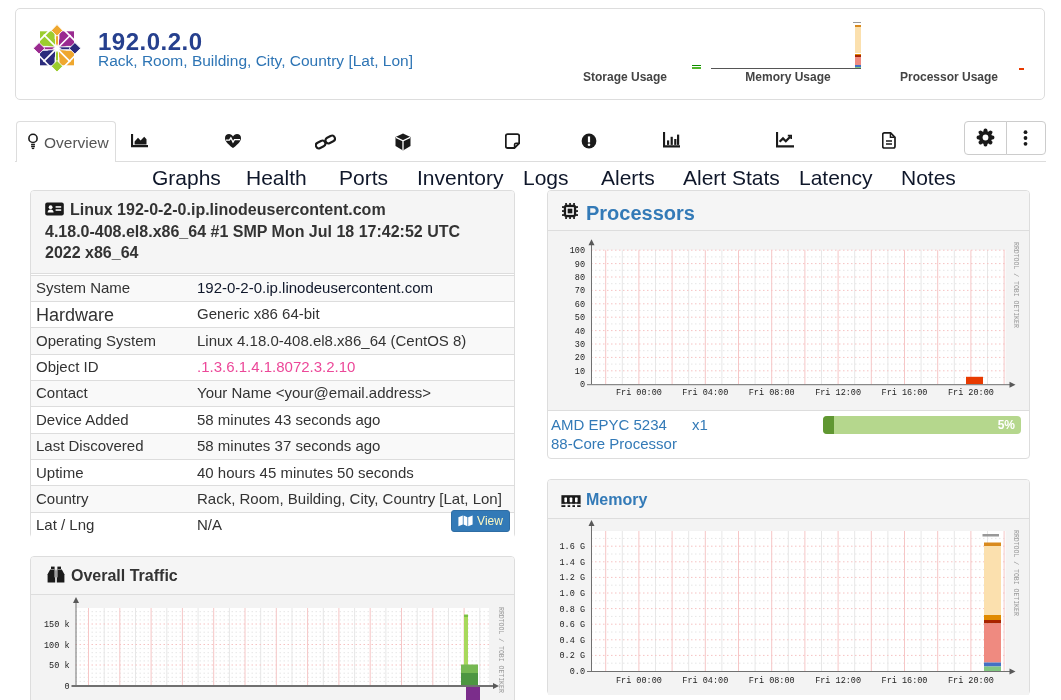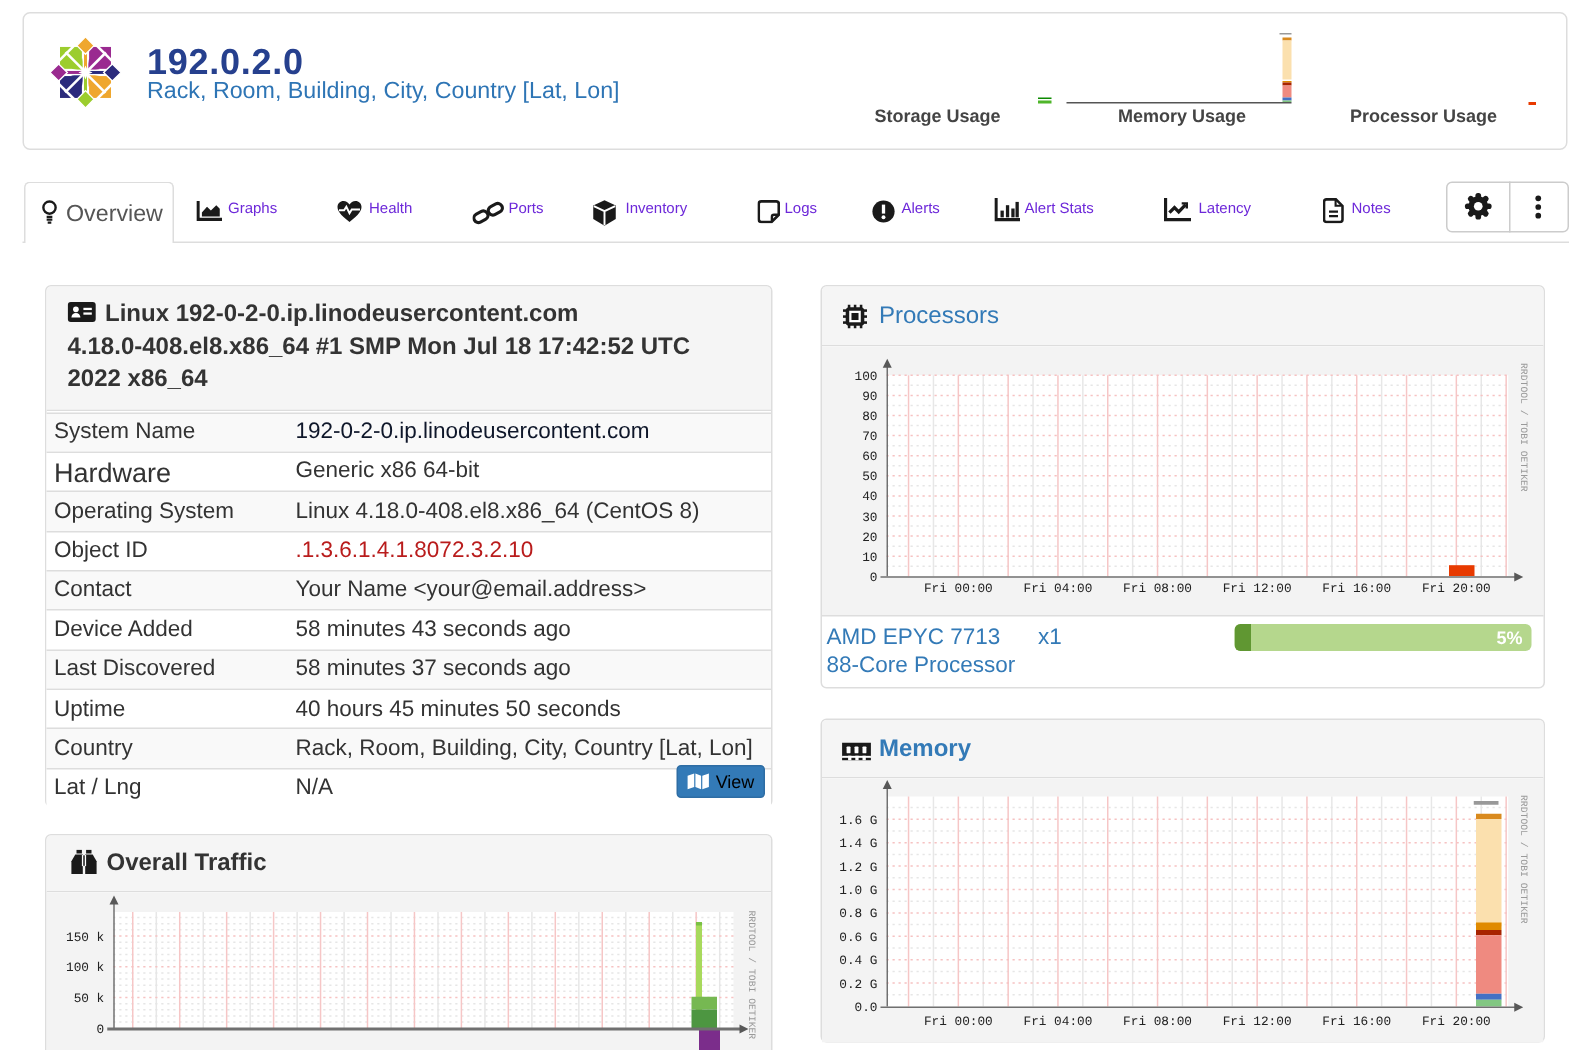--- a/index.html
+++ b/index.html
@@ -1,20 +1,20 @@
 <!DOCTYPE html>
 <html><head><meta charset="utf-8">
 <style>
 * { margin:0; padding:0; box-sizing:border-box; }
 body { width:1061px; height:700px; position:relative; background:#fff;
   font-family:"Liberation Sans", sans-serif; overflow:hidden; }
 .abs { position:absolute; }
 .panel { position:absolute; background:#fff; border:1px solid #ddd; border-radius:4px; }
 .phead { background:#f5f5f5; border-bottom:1px solid #ddd; border-radius:3px 3px 0 0; }
-.tabtxt { font-size:10px; color:#6d28d9; }
+.tabtxt { font-size:21px; color:#0f172a;margin-top:32px; }
 </style></head><body>
 
 <div class="panel" style="left:15px;top:8px;width:1030px;height:92px;border-radius:5px"></div>
 <div class="abs" style="left:33px;top:24px"><svg width="48" height="49" viewBox="0 0 48 49" style="">
       <g transform="rotate(0 24 24.3)">
         <rect x="7" y="7.3" width="14.6" height="14.6" fill="#9ccd2e"></rect>
         <polygon points="14.8,21.9 21.9,14.8 23.4,23.7" fill="#9ccd2e"></polygon>
         <path d="M4.8 18.1 L18.1 4.8" stroke="#fff" stroke-width="1.7" fill="none"></path>
         <path d="M10.7 10.7 L23.7 23.7" stroke="#fff" stroke-width="1.7" fill="none"></path>
       </g>
@@ -164,40 +164,40 @@
 <div class="abs" style="left:36px;top:279.0px;font-size:15px;color:#333">System Name</div>
 <div class="abs" style="left:197px;top:279.0px;font-size:15px;color:#0f172a">192-0-2-0.ip.linodeusercontent.com</div>
 <div class="abs" style="left:31px;top:300.9px;width:483px;height:26.35px;background:#fff;border-top:1px solid #ddd"></div>
 <div class="abs" style="left:36px;top:305.4px;font-size:18px;color:#333">Hardware</div>
 <div class="abs" style="left:197px;top:305.4px;font-size:15px;color:#333">Generic x86 64-bit</div>
 <div class="abs" style="left:31px;top:327.2px;width:483px;height:26.35px;background:#f9f9f9;border-top:1px solid #ddd"></div>
 <div class="abs" style="left:36px;top:331.7px;font-size:15px;color:#333">Operating System</div>
 <div class="abs" style="left:197px;top:331.7px;font-size:15px;color:#333">Linux 4.18.0-408.el8.x86_64 (CentOS 8)</div>
 <div class="abs" style="left:31px;top:353.6px;width:483px;height:26.35px;background:#fff;border-top:1px solid #ddd"></div>
 <div class="abs" style="left:36px;top:358.1px;font-size:15px;color:#333">Object ID</div>
-<div class="abs" style="left:197px;top:358.1px;font-size:15px;color:#b91c1c">.1.3.6.1.4.1.8072.3.2.10</div>
+<div class="abs" style="left:197px;top:358.1px;font-size:15px;color:#ec4899">.1.3.6.1.4.1.8072.3.2.10</div>
 <div class="abs" style="left:31px;top:379.9px;width:483px;height:26.35px;background:#f9f9f9;border-top:1px solid #ddd"></div>
 <div class="abs" style="left:36px;top:384.4px;font-size:15px;color:#333">Contact</div>
 <div class="abs" style="left:197px;top:384.4px;font-size:15px;color:#333">Your Name &lt;your@email.address&gt;</div>
 <div class="abs" style="left:31px;top:406.3px;width:483px;height:26.35px;background:#fff;border-top:1px solid #ddd"></div>
 <div class="abs" style="left:36px;top:410.8px;font-size:15px;color:#333">Device Added</div>
 <div class="abs" style="left:197px;top:410.8px;font-size:15px;color:#333">58 minutes 43 seconds ago</div>
 <div class="abs" style="left:31px;top:432.6px;width:483px;height:26.35px;background:#f9f9f9;border-top:1px solid #ddd"></div>
 <div class="abs" style="left:36px;top:437.1px;font-size:15px;color:#333">Last Discovered</div>
 <div class="abs" style="left:197px;top:437.1px;font-size:15px;color:#333">58 minutes 37 seconds ago</div>
 <div class="abs" style="left:31px;top:459.0px;width:483px;height:26.35px;background:#fff;border-top:1px solid #ddd"></div>
 <div class="abs" style="left:36px;top:463.5px;font-size:15px;color:#333">Uptime</div>
 <div class="abs" style="left:197px;top:463.5px;font-size:15px;color:#333">40 hours 45 minutes 50 seconds</div>
 <div class="abs" style="left:31px;top:485.3px;width:483px;height:26.35px;background:#f9f9f9;border-top:1px solid #ddd"></div>
 <div class="abs" style="left:36px;top:489.8px;font-size:15px;color:#333">Country</div>
 <div class="abs" style="left:197px;top:489.8px;font-size:15px;color:#333">Rack, Room, Building, City, Country [Lat, Lon]</div>
 <div class="abs" style="left:31px;top:511.7px;width:483px;height:26.35px;background:#fff;border-top:1px solid #ddd"></div>
 <div class="abs" style="left:36px;top:516.2px;font-size:15px;color:#333">Lat / Lng</div>
 <div class="abs" style="left:197px;top:516.2px;font-size:15px;color:#333">N/A</div>
-<div class="abs" style="left:451px;top:510px;width:59px;height:22px;background:#337ab7;border:1px solid #2e6da4;border-radius:3px;color:#000000;font-size:12px;text-align:center;line-height:20px"><span style="display:inline-block;vertical-align:-2px;margin-right:4px"><svg width="15" height="12" viewBox="0 0 15 12" style="">
+<div class="abs" style="left:451px;top:510px;width:59px;height:22px;background:#337ab7;border:1px solid #2e6da4;border-radius:3px;color:#fef9c3;font-size:12px;text-align:center;line-height:20px"><span style="display:inline-block;vertical-align:-2px;margin-right:4px"><svg width="15" height="12" viewBox="0 0 15 12" style="">
         <path d="M0.4 2.2 4.8 0.6v9L0.4 11.2zM5.6 0.6 9.4 2.2v9L5.6 9.6zM10.2 2.2 14.6 0.6v9l-4.4 1.6z" fill="#fff"></path>
       </svg></span>View</div>
 <div class="panel" style="left:30px;top:556px;width:485px;height:160px"></div>
 <div class="abs phead" style="left:31px;top:557px;width:483px;height:38px"></div>
 <div class="abs" style="left:47px;top:566px"><svg width="18" height="17" viewBox="0 0 18 17" style="">
       <g fill="#1a1a1a">
         <rect x="4" y="0.6" width="3.6" height="2.4"></rect>
         <rect x="10.4" y="0.6" width="3.6" height="2.4"></rect>
         <path d="M3.2 3.6h5v13H0.6v-8.4z"></path>
         <path d="M9.8 3.6h5l2.6 4.6v8.4H9.8z"></path>
@@ -243,21 +243,21 @@
         <rect x="0" y="7.2" width="2.6" height="1.7"></rect>
         <rect x="13.4" y="7.2" width="2.6" height="1.7"></rect>
         <rect x="11.2" y="0" width="1.7" height="2.6"></rect>
         <rect x="11.2" y="13.4" width="1.7" height="2.6"></rect>
         <rect x="0" y="11.2" width="2.6" height="1.7"></rect>
         <rect x="13.4" y="11.2" width="2.6" height="1.7"></rect>
         <rect x="1.8" y="1.8" width="12.4" height="12.4" rx="2.4"></rect>
       </g>
       <rect x="4.9" y="4.9" width="6.2" height="6.2" fill="none" stroke="#fff" stroke-width="1.5"></rect>
     </svg></div>
-<div class="abs" style="left:586px;top:202px;font-size:16px;font-weight:normal;color:#337ab7">Processors</div>
+<div class="abs" style="left:586px;top:202px;font-size:20px;font-weight:bold;color:#337ab7">Processors</div>
 <svg style="position:absolute;left:548px;top:231px" width="481" height="179">
 <rect x="0" y="0" width="481" height="179" fill="#f3f3f3"></rect>
 <rect x="43" y="19.19999999999999" width="414.5" height="134.0" fill="#ffffff"></rect>
 <path d="M74.3 19.19999999999999V153.2 M107.5 19.19999999999999V153.2 M140.7 19.19999999999999V153.2 M173.9 19.19999999999999V153.2 M207.1 19.19999999999999V153.2 M240.3 19.19999999999999V153.2 M273.5 19.19999999999999V153.2 M306.7 19.19999999999999V153.2 M339.9 19.19999999999999V153.2 M373.1 19.19999999999999V153.2 M406.3 19.19999999999999V153.2 M439.5 19.19999999999999V153.2" stroke="#e7e7e7" stroke-width="1" fill="none"></path>
 <path d="M43 146.5H457.5 M43 133.1H457.5 M43 119.7H457.5 M43 106.3H457.5 M43 92.9H457.5 M43 79.5H457.5 M43 66.1H457.5 M43 52.7H457.5 M43 39.3H457.5 M43 25.9H457.5" stroke="#e6e6e6" stroke-width="1" stroke-dasharray="1.5,2.5" fill="none"></path>
 <path d="M57.7 19.19999999999999V153.2 M90.9 19.19999999999999V153.2 M124.1 19.19999999999999V153.2 M157.3 19.19999999999999V153.2 M190.5 19.19999999999999V153.2 M223.7 19.19999999999999V153.2 M256.9 19.19999999999999V153.2 M290.1 19.19999999999999V153.2 M323.3 19.19999999999999V153.2 M356.5 19.19999999999999V153.2 M389.7 19.19999999999999V153.2 M422.9 19.19999999999999V153.2 M456.1 19.19999999999999V153.2" stroke="#f6c6c6" stroke-width="1" fill="none"></path>
 <path d="M43 139.8H457.5 M43 126.4H457.5 M43 113.0H457.5 M43 99.6H457.5 M43 86.2H457.5 M43 72.8H457.5 M43 59.4H457.5 M43 46.0H457.5 M43 32.6H457.5 M43 19.2H457.5" stroke="#f6c2c2" stroke-width="1" stroke-dasharray="1.5,2.5" fill="none"></path>
 <rect x="418.0" y="145.8" width="17.0" height="7.2" fill="#e83a00"></rect>
 <path d="M43.5 13.199999999999989V153.2" stroke="#707070" stroke-width="1" fill="none"></path>
 <path d="M39 153.7H462.5" stroke="#707070" stroke-width="1" fill="none"></path>
@@ -277,21 +277,21 @@
 <text x="90.9" y="163.5" font-family="Liberation Mono, monospace" font-size="8.5" fill="#222" text-anchor="middle">Fri 00:00</text>
 <text x="157.3" y="163.5" font-family="Liberation Mono, monospace" font-size="8.5" fill="#222" text-anchor="middle">Fri 04:00</text>
 <text x="223.7" y="163.5" font-family="Liberation Mono, monospace" font-size="8.5" fill="#222" text-anchor="middle">Fri 08:00</text>
 <text x="290.1" y="163.5" font-family="Liberation Mono, monospace" font-size="8.5" fill="#222" text-anchor="middle">Fri 12:00</text>
 <text x="356.5" y="163.5" font-family="Liberation Mono, monospace" font-size="8.5" fill="#222" text-anchor="middle">Fri 16:00</text>
 <text x="422.9" y="163.5" font-family="Liberation Mono, monospace" font-size="8.5" fill="#222" text-anchor="middle">Fri 20:00</text>
 <text x="466" y="11" font-family="Liberation Mono, monospace" font-size="6.5" fill="#9a9a9a" transform="rotate(90 466 11)">RRDTOOL / TOBI OETIKER</text>
 
 </svg>
 <div class="abs" style="left:548px;top:410px;width:481px;height:1px;background:#ddd"></div>
-<div class="abs" style="left:551px;top:416px;font-size:15px;color:#337ab7">AMD EPYC 7713</div>
+<div class="abs" style="left:551px;top:416px;font-size:15px;color:#337ab7">AMD EPYC 5234</div>
 <div class="abs" style="left:692px;top:416px;font-size:15px;color:#337ab7">x1</div>
 <div class="abs" style="left:551px;top:435px;font-size:15px;color:#337ab7">88-Core Processor</div>
 <div class="abs" style="left:823px;top:416px;width:198px;height:18px;background:#b5d78d;border-radius:4px;overflow:hidden">
     <div style="position:absolute;left:0;top:0;width:11px;height:18px;background:#609732"></div>
     <div style="position:absolute;right:6px;top:2px;font-size:12px;font-weight:bold;color:#fff">5%</div>
   </div>
 <div class="panel" style="left:547px;top:479px;width:483px;height:216px"></div>
 <div class="abs phead" style="left:548px;top:480px;width:481px;height:39px"></div>
 <div class="abs" style="left:561px;top:493px"><svg width="20" height="14" viewBox="0 0 20 14" style="">
       <path d="M0.4 2.2h19.2v9.4h-19.2z" fill="#1a1a1a"></path>

